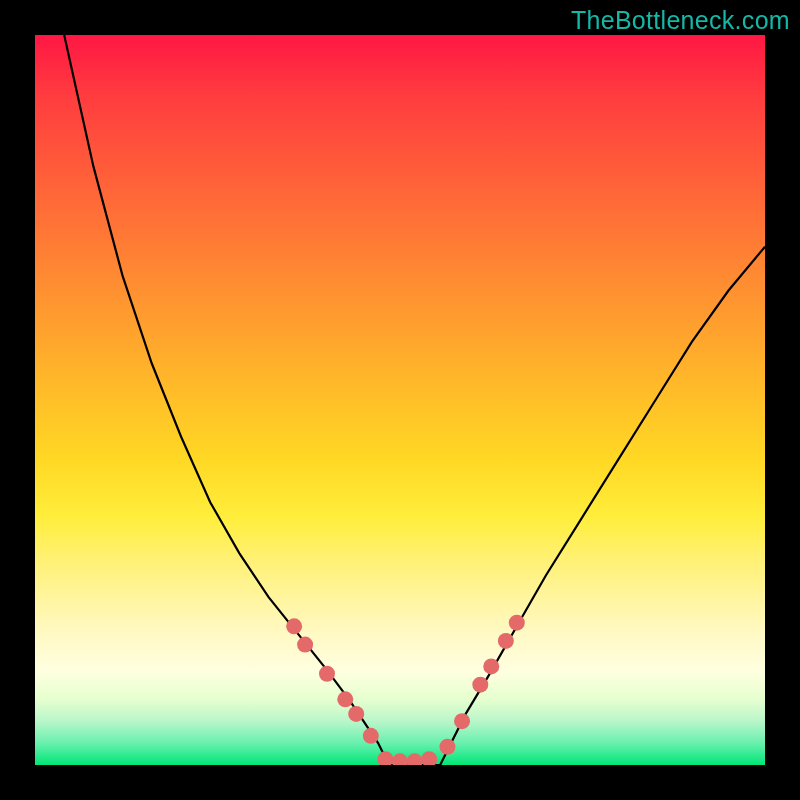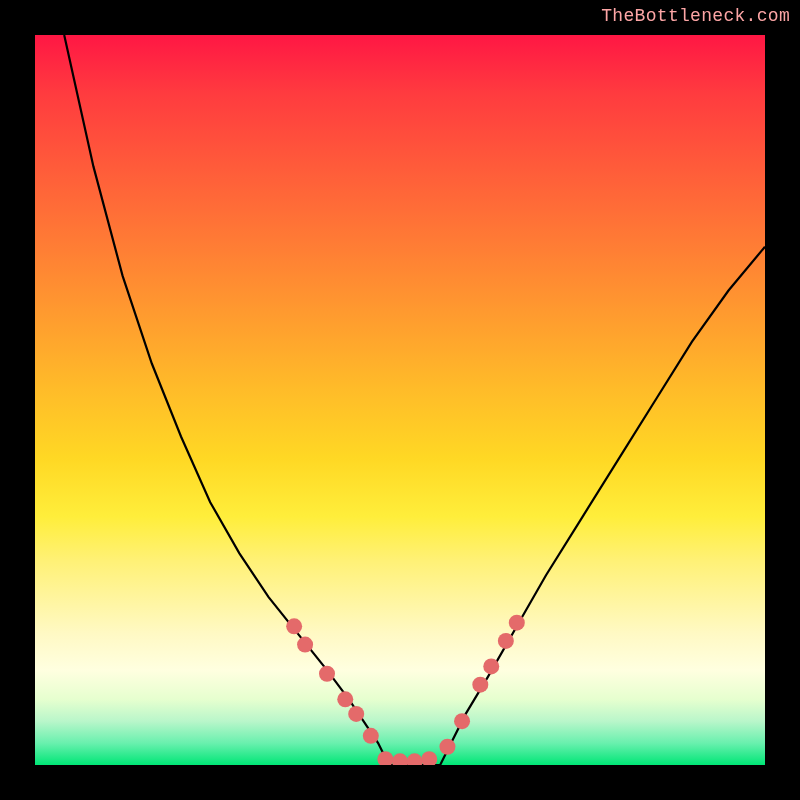--- a/index.html
+++ b/index.html
@@ -39,26 +39,25 @@
       #e6ffcf 91%,
       #b9f6ca 94%,
       #69f0ae 97%,
       #00e676 100%
     );
   }
   .watermark {
     position: absolute;
     top: 6px;
     right: 10px;
-    color: #fca5a5;
-    font-size: 18px;
+    color: #14b8a6;
+    font-size: 25px;
     font-weight: 500;
     letter-spacing: 0.3px;
     user-select: none;
-    font-family: Liberation Mono, monospace;
   }
   svg.curves {
     position: absolute;
     left: 0;
     top: 0;
     width: 730px;
     height: 730px;
   }
   .curve-line {
     fill: none;

